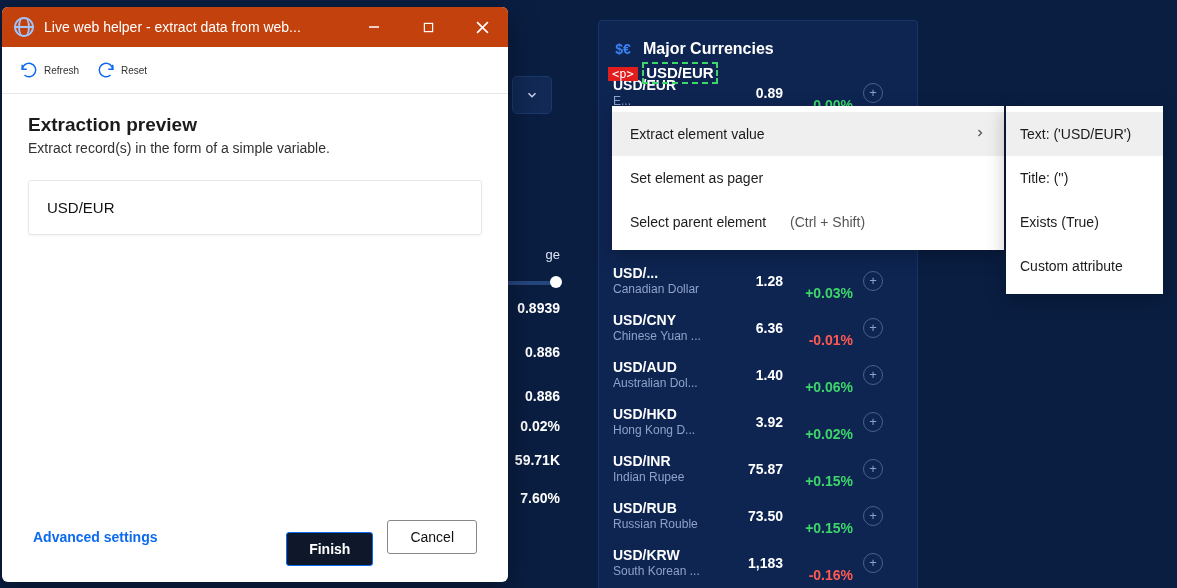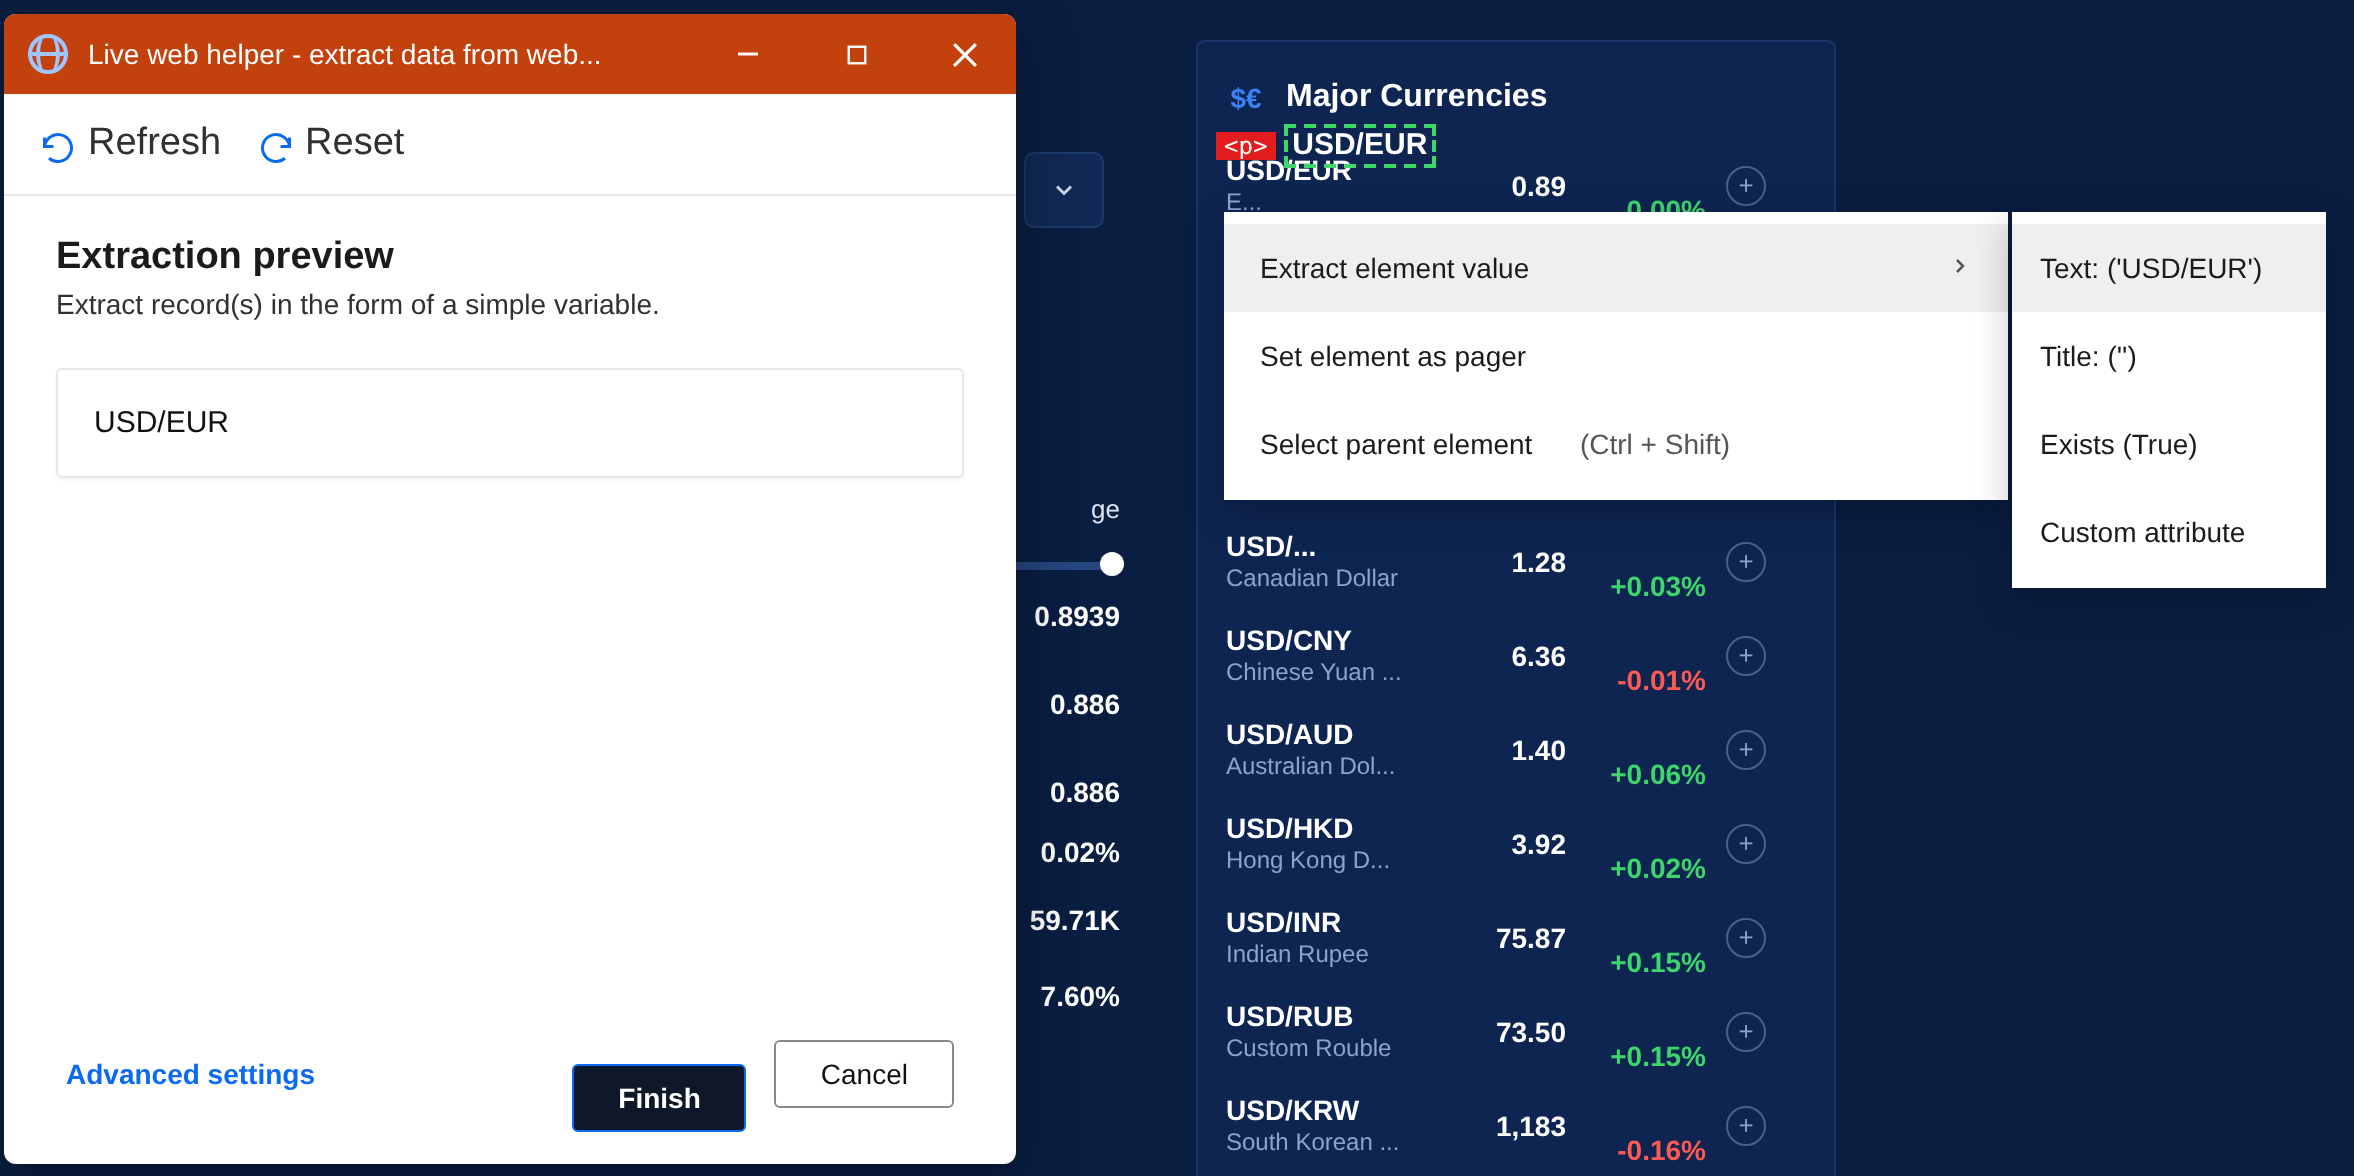--- a/index.html
+++ b/index.html
@@ -73,21 +73,21 @@
   }
   .titlebar .ticon{ width:20px;height:20px;border:2px solid #9fc6ff;border-radius:50%;position:relative;flex:none;}
   .titlebar .ticon::before{content:"";position:absolute;left:-2px;right:-2px;top:50%;height:2px;background:#9fc6ff;transform:translateY(-50%);}
   .titlebar .ticon::after{content:"";position:absolute;top:-2px;bottom:-2px;left:50%;width:8px;border-left:2px solid #9fc6ff;border-right:2px solid #9fc6ff;transform:translateX(-50%);border-radius:50%;}
   .titlebar .ttxt{font-size:14px;flex:1;white-space:nowrap;overflow:hidden;text-overflow:ellipsis;}
   .titlebar .tbtn{width:44px;height:40px;display:flex;align-items:center;justify-content:center;color:#fff;}
   .toolbar{
     display:flex; gap:18px; padding:14px 18px; align-items:center;
     border-bottom:1px solid #e6e6e6;
   }
-  .tool{display:flex;gap:6px;align-items:flex-end;color:#323130;font-size:19px;cursor:pointer;}
+  .tool{display:flex;gap:6px;align-items:center;color:#323130;font-size:10px;cursor:pointer;}
   .tool svg{width:18px;height:18px;}
   .body{ padding:20px 26px; flex:1; }
   .body h2{ font-size:19px; font-weight:600; color:#1b1b1b; margin-bottom:4px;}
   .body .sub{ font-size:14px; color:#323130; margin-bottom:24px;}
   .card{
     border:1px solid #e7e7e7; border-radius:3px; padding:18px 18px;
     box-shadow:0 1px 2px rgba(0,0,0,0.05);
     font-size:15px; color:#111;
   }
   .footer{
@@ -234,21 +234,21 @@
           <div class="pair">USD/INR</div>
           <div class="desc">Indian Rupee</div>
         </div>
         <div class="val">75.87</div>
         <div class="pct up">+0.15%</div>
         <div class="plus">+</div>
       </div>
       <div class="cur-row">
         <div>
           <div class="pair">USD/RUB</div>
-          <div class="desc">Custom Rouble</div>
+          <div class="desc">Russian Rouble</div>
         </div>
         <div class="val">73.50</div>
         <div class="pct up">+0.15%</div>
         <div class="plus">+</div>
       </div>
       <div class="cur-row">
         <div>
           <div class="pair">USD/KRW</div>
           <div class="desc">South Korean ...</div>
         </div>

